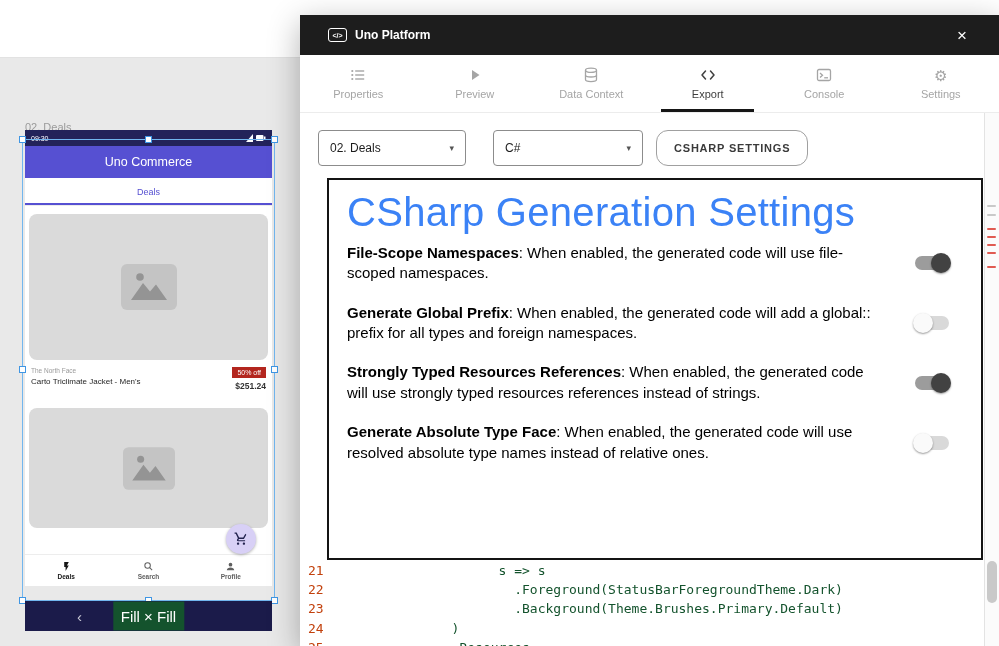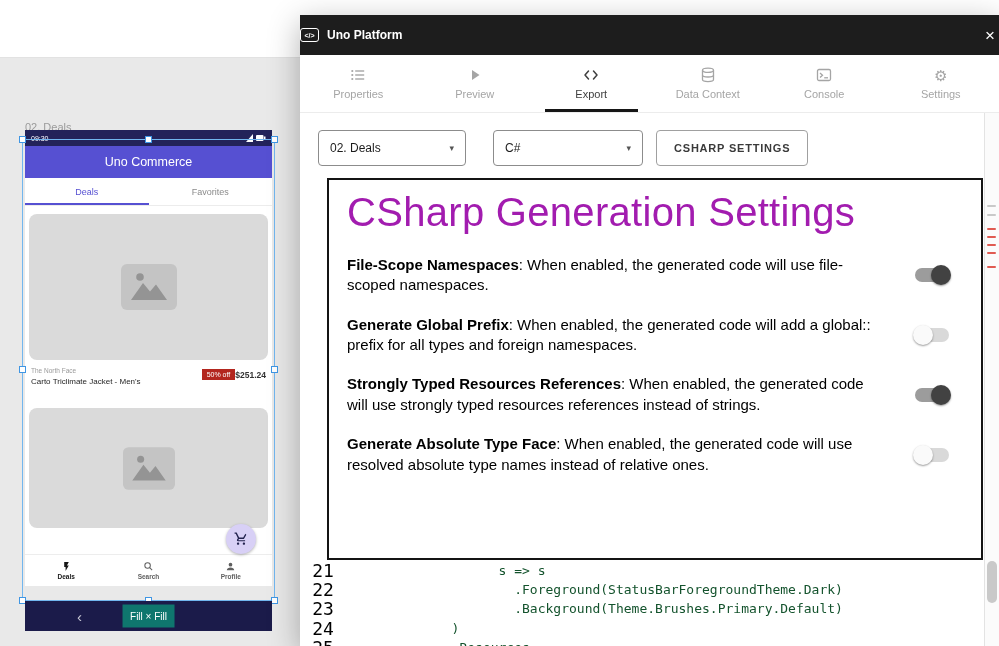--- a/index.html
+++ b/index.html
@@ -25,69 +25,69 @@
   .p-tab{flex:1;display:flex;align-items:center;justify-content:center;font-size:9px;color:#8b8b8b;position:relative;cursor:pointer}
   .p-tab.active{color:#5650d2}
   .p-tab.active::after{content:"";position:absolute;left:0;right:0;bottom:0;height:2px;background:#5650d2}
   .p-content{flex:1;padding:8px 4px 0;background:#fff}
   .p-card{background:#dadada;border-radius:8px;display:flex;align-items:center;justify-content:center}
   .p-card1{height:146px}
   .p-card2{height:120px;margin-top:6px}
   .p-info{display:flex;justify-content:space-between;align-items:flex-start;padding:7px 2px 6px;height:42px}
   .p-brand{font-size:6.5px;color:#9a9a9a}
   .p-name{font-size:8px;color:#1f1f1f;margin-top:3px}
-  .p-right{display:flex;flex-direction:row;align-items:flex-end}
+  .p-right{display:flex;flex-direction:column;align-items:flex-end}
   .p-discount{background:#b3261e;color:#fff;font-size:7px;padding:2px 5px}
   .p-price{font-size:8.5px;color:#333;margin-top:3px;font-weight:bold}
   .p-fab{position:absolute;right:16px;top:394px;width:30px;height:30px;border-radius:50%;background:#d8d0f6;display:flex;align-items:center;justify-content:center;box-shadow:0 1px 3px rgba(0,0,0,.3);cursor:pointer}
   .p-nav{height:32px;border-top:1px solid #ededed;display:flex;background:#fff;flex:0 0 auto}
   .p-nav-item{flex:1;display:flex;flex-direction:column;align-items:center;justify-content:center;gap:1px;color:#5f5f5f;cursor:pointer}
   .p-nav-item.active{color:#161616}
   .p-nav-label{font-size:6.5px;font-weight:bold}
 
   .frame-toolbar{position:absolute;left:25px;top:601px;width:247px;height:30px;background:#1b1b4a}
   .ft-chevron{position:absolute;left:52px;top:50%;transform:translateY(-50%);color:#c9c9d6;font-size:15px;cursor:pointer;line-height:1}
-  .ft-badge{position:absolute;left:50%;top:50%;transform:translate(-50%,-50%);background:#0f766e;color:#fff;font-size:10px;padding:6px 8px;cursor:pointer;white-space:nowrap}
+  .ft-badge{position:absolute;left:50%;top:50%;transform:translate(-50%,-50%);background:#14532d;color:#fff;font-size:15px;padding:6px 8px;cursor:pointer;white-space:nowrap}
 
   
   .window{position:absolute;left:300px;top:15px;width:699px;height:631px;background:#fff;box-shadow:0 8px 30px rgba(0,0,0,.30)}
-  .titlebar{height:40px;background:#1d1d1d;display:flex;align-items:center;padding:0 0}
+  .titlebar{height:40px;background:#1d1d1d;display:flex;align-items:center;padding:0 28px}
   .logo-box{width:19px;height:14px;border:1px solid #fff;border-radius:3px;color:#fff;font-size:7px;display:flex;align-items:center;justify-content:center;font-weight:bold;letter-spacing:0}
   .win-title{color:#fff;font-size:12px;font-weight:bold;margin-left:8px}
   .close-btn{margin-left:auto;color:#fff;font-size:17px;padding:0 4px;cursor:pointer;line-height:1}
 
   .tabstrip{height:58px;display:flex;border-bottom:1px solid #ececec;background:#fff}
   .tab{flex:1;display:flex;flex-direction:column;align-items:center;justify-content:center;gap:5px;color:#a5a5a5;position:relative;cursor:pointer}
   .tab-label{font-size:11px}
   .tab .glyph{font-size:15px;line-height:1}
   .tab.active{color:#3f3f3f}
   .tab.active::after{content:"";position:absolute;bottom:0;left:10%;width:80%;height:3px;background:#161616}
 
   .toolbar{display:flex;align-items:center;padding:17px 0 0 18px}
   .dropdown{width:148px;height:36px;border:1px solid #8c8c8c;border-radius:4px;display:flex;align-items:center;justify-content:space-between;padding:0 11px;font-size:12px;color:#1c1c1c;background:#fff;cursor:pointer}
   .dd2{width:150px;margin-left:27px}
   .caret{font-size:9px;color:#555}
-  .settings-btn{height:36px;margin-left:13px;border:1px solid #a0a0a0;border-radius:4px;background:#fff;font-size:11px;letter-spacing:.8px;color:#3a3a3a;padding:0 17px;font-weight:bold;cursor:pointer;font-family:inherit}
+  .settings-btn{height:36px;margin-left:13px;border:1px solid #a0a0a0;border-radius:12px;background:#fff;font-size:11px;letter-spacing:.8px;color:#3a3a3a;padding:0 17px;font-weight:bold;cursor:pointer;font-family:inherit}
 
   .dialog{position:absolute;left:27px;top:163px;width:656px;height:382px;background:#fff;border:2px solid #141414;padding:10px 18px 0;z-index:30;overflow:hidden}
-  .dialog-title{font-size:40px;color:#a21caf;font-weight:400;letter-spacing:.3px;line-height:1.12;margin:0 0 20px}
+  .dialog-title{font-size:40px;color:#3b82f6;font-weight:400;letter-spacing:.3px;line-height:1.12;margin:0 0 8px}
   .setting-row{display:flex;align-items:center;margin-bottom:19px}
   .setting-text{flex:1;font-size:15px;color:#000000;line-height:1.36;padding-right:30px}
   .setting-text b{font-weight:bold}
 
   .switch{position:relative;width:34px;height:14px;border-radius:7px;flex:0 0 auto;cursor:pointer;margin-right:14px}
   .switch .knob{position:absolute;top:-3px;width:20px;height:20px;border-radius:50%;box-shadow:0 1px 2px rgba(0,0,0,.4)}
   .switch.on{background:#9c9c9c}
   .switch.on .knob{right:-2px;background:#424242}
   .switch.off{background:#d9d9d9}
   .switch.off .knob{left:-2px;background:#fafafa}
 
   .editor{position:absolute;left:8px;top:546px;width:668px;z-index:1;font-family:"DejaVu Sans Mono",monospace;font-size:13px}
   .code-line{display:flex;height:19.2px;align-items:center}
-  .line-no{width:30px;text-align:center;color:#000000;flex:0 0 auto;font-size:18px}
+  .line-no{width:30px;text-align:left;color:#c2410c;flex:0 0 auto;font-size:13px}
   .line-code{white-space:pre;color:#14532d;margin-left:4px}
 
   .right-strip{position:absolute;right:0;top:98px;bottom:0;width:15px;background:#fbfbfb;border-left:1px solid #e3e3e3;z-index:2}
   .mm-mark{position:absolute;left:2px;width:9px;height:2px;border-radius:1px}
   .mm-red{background:#e05b52}
   .mm-gray{background:#c9c9c9}
   .scroll-thumb{position:absolute;left:2px;top:448px;width:10px;height:42px;background:#c9c9c9;border-radius:5px;cursor:pointer}
 
   svg{display:block}
 </style>
@@ -107,21 +107,20 @@
           <rect x="10" y="1" width="7.5" height="6" rx="1" fill="#fff"></rect>
           <rect x="18" y="2.5" width="1.5" height="3" fill="#fff"></rect>
         </svg>
       </span>
     </div>
     <div class="p-appbar">
       <span class="p-apptitle">Uno Commerce</span>
     </div>
     <div class="p-tabs">
       <div class="p-tab active">Deals</div>
-      <div class="p-tab">Favorites</div>
     </div>
     <div class="p-content">
       <div class="p-card p-card1">
         <svg viewBox="0 0 28 23" width="56" height="46">
           <rect x="0" y="0" width="28" height="23" rx="3" fill="#c4c4c4"></rect>
           <path d="M5 18 L11 9.5 L14.5 13.8 L17.5 10.2 L23 18 Z" fill="#949494"></path>
           <circle cx="9.5" cy="6.5" r="1.9" fill="#949494"></circle>
         </svg>
       </div>
       <div class="p-info">
@@ -207,34 +206,34 @@
           <rect x="5.2" y="11.3" width="9" height="1.4"></rect>
       </svg>
       <span class="tab-label">Properties</span>
     </div>
     <div class="tab">
       <svg viewBox="0 0 16 16" width="16" height="16" fill="currentColor">
           <path d="M5 3 L12.5 8 L5 13 Z"></path>
         </svg>
       <span class="tab-label">Preview</span>
     </div>
+    <div class="tab">
+      <svg viewBox="0 0 16 16" width="16" height="16" fill="none" stroke="currentColor" stroke-width="1.3">
+        <ellipse cx="8" cy="3.3" rx="5.5" ry="2.1"></ellipse>
+        <path d="M2.5 3.3 v9.2 c0 1.15 2.46 2.1 5.5 2.1 s5.5-.95 5.5-2.1 v-9.2"></path>
+        <path d="M2.5 7.9 c0 1.15 2.46 2.1 5.5 2.1 s5.5-.95 5.5-2.1"></path>
+      </svg>
+      <span class="tab-label">Data Context</span>
+    </div>
     <div class="tab active">
       <svg viewBox="0 0 16 16" width="16" height="16" fill="none" stroke="currentColor" stroke-width="1.5" stroke-linecap="round" stroke-linejoin="round">
         <path d="M5.5 4 L2 8 L5.5 12"></path>
           <path d="M10.5 4 L14 8 L10.5 12"></path>
       </svg>
       <span class="tab-label">Export</span>
-    </div>
-    <div class="tab">
-      <svg viewBox="0 0 16 16" width="16" height="16" fill="none" stroke="currentColor" stroke-width="1.3">
-        <ellipse cx="8" cy="3.3" rx="5.5" ry="2.1"></ellipse>
-        <path d="M2.5 3.3 v9.2 c0 1.15 2.46 2.1 5.5 2.1 s5.5-.95 5.5-2.1 v-9.2"></path>
-        <path d="M2.5 7.9 c0 1.15 2.46 2.1 5.5 2.1 s5.5-.95 5.5-2.1"></path>
-      </svg>
-      <span class="tab-label">Data Context</span>
     </div>
     <div class="tab">
       <svg viewBox="0 0 16 16" width="16" height="16" fill="none" stroke="currentColor" stroke-width="1.3">
         <rect x="1.5" y="2.5" width="13" height="11" rx="1.5"></rect>
         <path d="M4 6 L6.5 8.2 L4 10.4"></path>
         <path d="M8.2 10.8 H12"></path>
       </svg>
       <span class="tab-label">Console</span>
     </div>
     <div class="tab">

